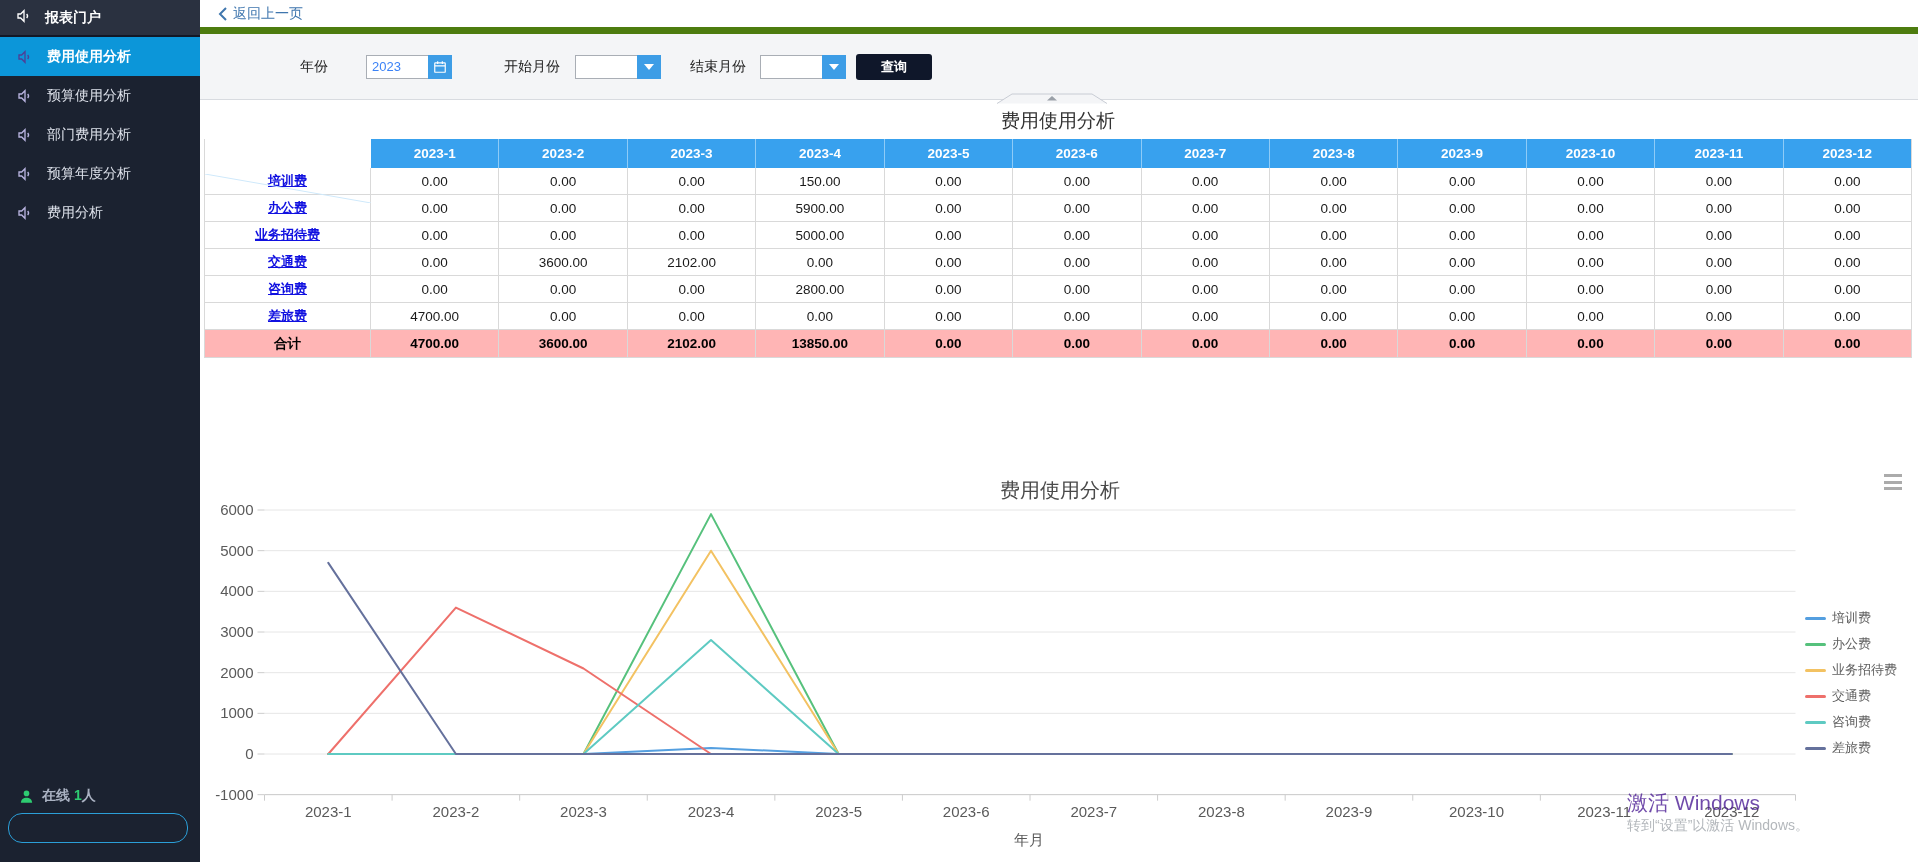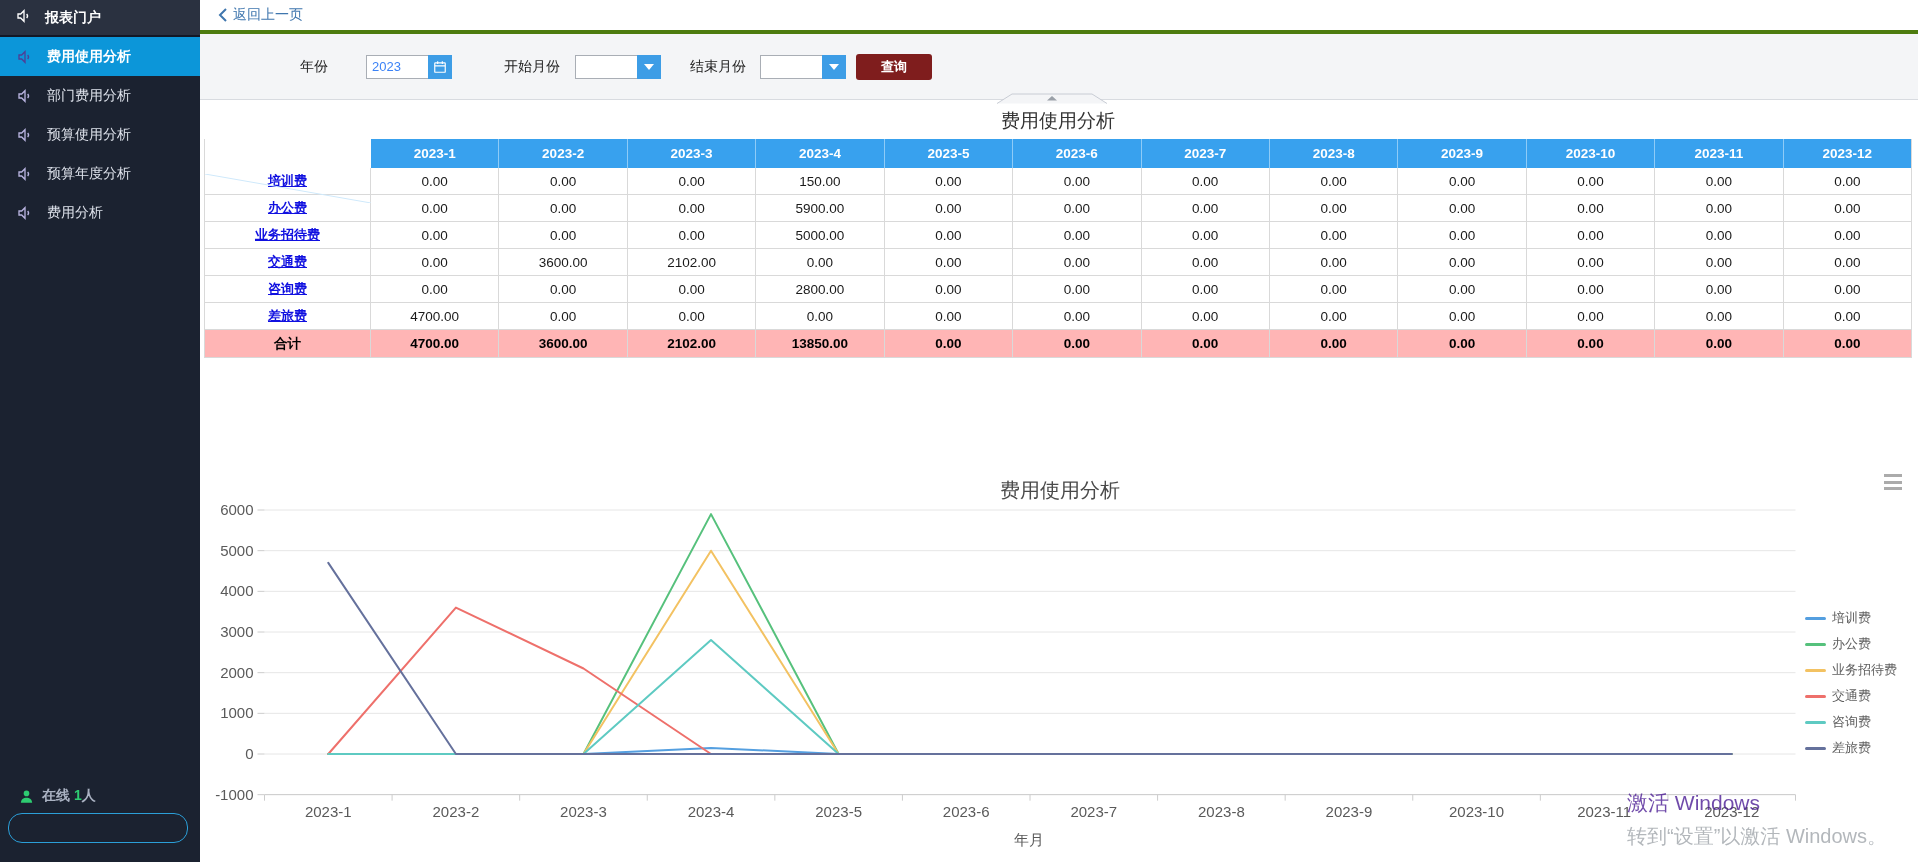--- a/index.html
+++ b/index.html
@@ -20,35 +20,35 @@
     gap:8px; color:#aab2c2; font-size:14px;font-weight:bold; }
   .online-count { color:#2ecc71; }
   .side-search { position:absolute; left:8px; top:813px; width:180px; height:30px;
     border:1px solid #2b9fd8; border-radius:14px; display:flex; align-items:center; }
   .side-search input { flex:1; background:transparent; border:none; outline:none;
     color:#cfd5e0; font-size:13px; padding:0 10px; }
   .side-search .mag { margin-right:10px; display:flex; }
 
   
   .main { position:absolute; left:200px; top:0; width:1718px; height:862px; background:#fff; }
-  .topbar { height:34px; background:#fff; border-bottom:4px solid #4d7c0f;
+  .topbar { height:34px; background:#fff; border-bottom:7px solid #4d7c0f;
     display:flex; align-items:center; gap:6px; padding-left:18px; }
   .back-link { display:flex; align-items:center; gap:6px; color:#3f76ae; font-size:14px; cursor:pointer; }
 
   .filter-panel { position:relative; height:66px; background:#f4f5f7; border-bottom:1px solid #d8dbe0; }
   .f-label { position:absolute; top:50%; transform:translateY(-50%); font-size:14px; color:#222; }
   .f-group { position:absolute; top:50%; transform:translateY(-50%); display:flex; height:24px; }
   .f-box { width:62px; height:24px; background:#fff; border:1px solid #a9aeb5; border-right:none;
     font-size:13px; color:#3b82f6; padding:0 5px; outline:none; }
   .f-btn { width:24px; height:24px; background:#3d9de6; border:1px solid #3d9de6;
     display:flex; align-items:center; justify-content:center; cursor:pointer; }
   .tri-down { width:0; height:0; border-left:5px solid transparent; border-right:5px solid transparent;
     border-top:6px solid #fff; }
   .query-btn { position:absolute; left:656px; top:50%; transform:translateY(-50%);
-    width:76px; height:26px; background:#7f1d1d; color:#fff; border:none; border-radius:3px;
+    width:76px; height:26px; background:#0f172a; color:#fff; border:none; border-radius:3px;
     font-size:13px; font-weight:bold; cursor:pointer; }
   .collapse-handle { position:absolute; left:797px; top:90px; width:110px; height:11px; cursor:pointer; }
 
   .table-title { position:absolute; top:108px; left:4px; width:1708px; text-align:center;
     font-size:19px; color:#333; }
 
   
   .fr-table { position:absolute; top:139px; left:4px; width:1708px;
     border-left:1px solid #d9d9d9; border-right:1px solid #d9d9d9; }
   .t-header { display:flex; height:29px; }
@@ -76,21 +76,21 @@
   .chart-menu { position:absolute; left:1680px; top:4px; width:18px; height:16px;
     display:flex; flex-direction:column; justify-content:space-between; cursor:pointer; }
   .chart-menu span { display:block; height:3px; background:#ababab; }
   .legend { position:absolute; left:1601px; top:135px; }
   .legend-item { display:flex; align-items:center; gap:6px; height:26px; cursor:pointer; }
   .legend-marker { width:21px; height:3px; border-radius:2px; }
   .legend-label { font-size:13px; color:#5f5f5f; }
 
   .watermark { position:absolute; left:1427px; top:789px; pointer-events:none; }
   .wm1 { font-size:21px; color:#4c1d95; opacity:.8; }
-  .wm2 { font-size:20px; color:#a6abb0; opacity:.85; margin-top:6px; }
+  .wm2 { font-size:14px; color:#a6abb0; opacity:.85; }
 </style>
 </head>
 <body>
 
 <div class="sidebar">
   <div class="sidebar-header">
     <span class="mi-icon" style="color:#fff">
       <svg width="16" height="16" viewBox="0 0 24 24" fill="none" stroke="currentColor" stroke-width="2">
           <path d="M3 9v6h4l5 5V4L7 9H3z"></path>
           <path d="M16 9a4.5 4.5 0 0 1 0 6"></path>
@@ -108,30 +108,30 @@
         </span>
         <span>费用使用分析</span>
       </div>
       <div class="menu-item">
         <span class="mi-icon">
           <svg width="16" height="16" viewBox="0 0 24 24" fill="none" stroke="currentColor" stroke-width="2">
             <path d="M3 9v6h4l5 5V4L7 9H3z"></path>
             <path d="M16 9a4.5 4.5 0 0 1 0 6"></path>
           </svg>
         </span>
-        <span>部门费用分析</span>
+        <span>预算使用分析</span>
       </div>
       <div class="menu-item">
         <span class="mi-icon">
           <svg width="16" height="16" viewBox="0 0 24 24" fill="none" stroke="currentColor" stroke-width="2">
             <path d="M3 9v6h4l5 5V4L7 9H3z"></path>
             <path d="M16 9a4.5 4.5 0 0 1 0 6"></path>
           </svg>
         </span>
-        <span>预算使用分析</span>
+        <span>部门费用分析</span>
       </div>
       <div class="menu-item">
         <span class="mi-icon">
           <svg width="16" height="16" viewBox="0 0 24 24" fill="none" stroke="currentColor" stroke-width="2">
             <path d="M3 9v6h4l5 5V4L7 9H3z"></path>
             <path d="M16 9a4.5 4.5 0 0 1 0 6"></path>
           </svg>
         </span>
         <span>预算年度分析</span>
       </div>

